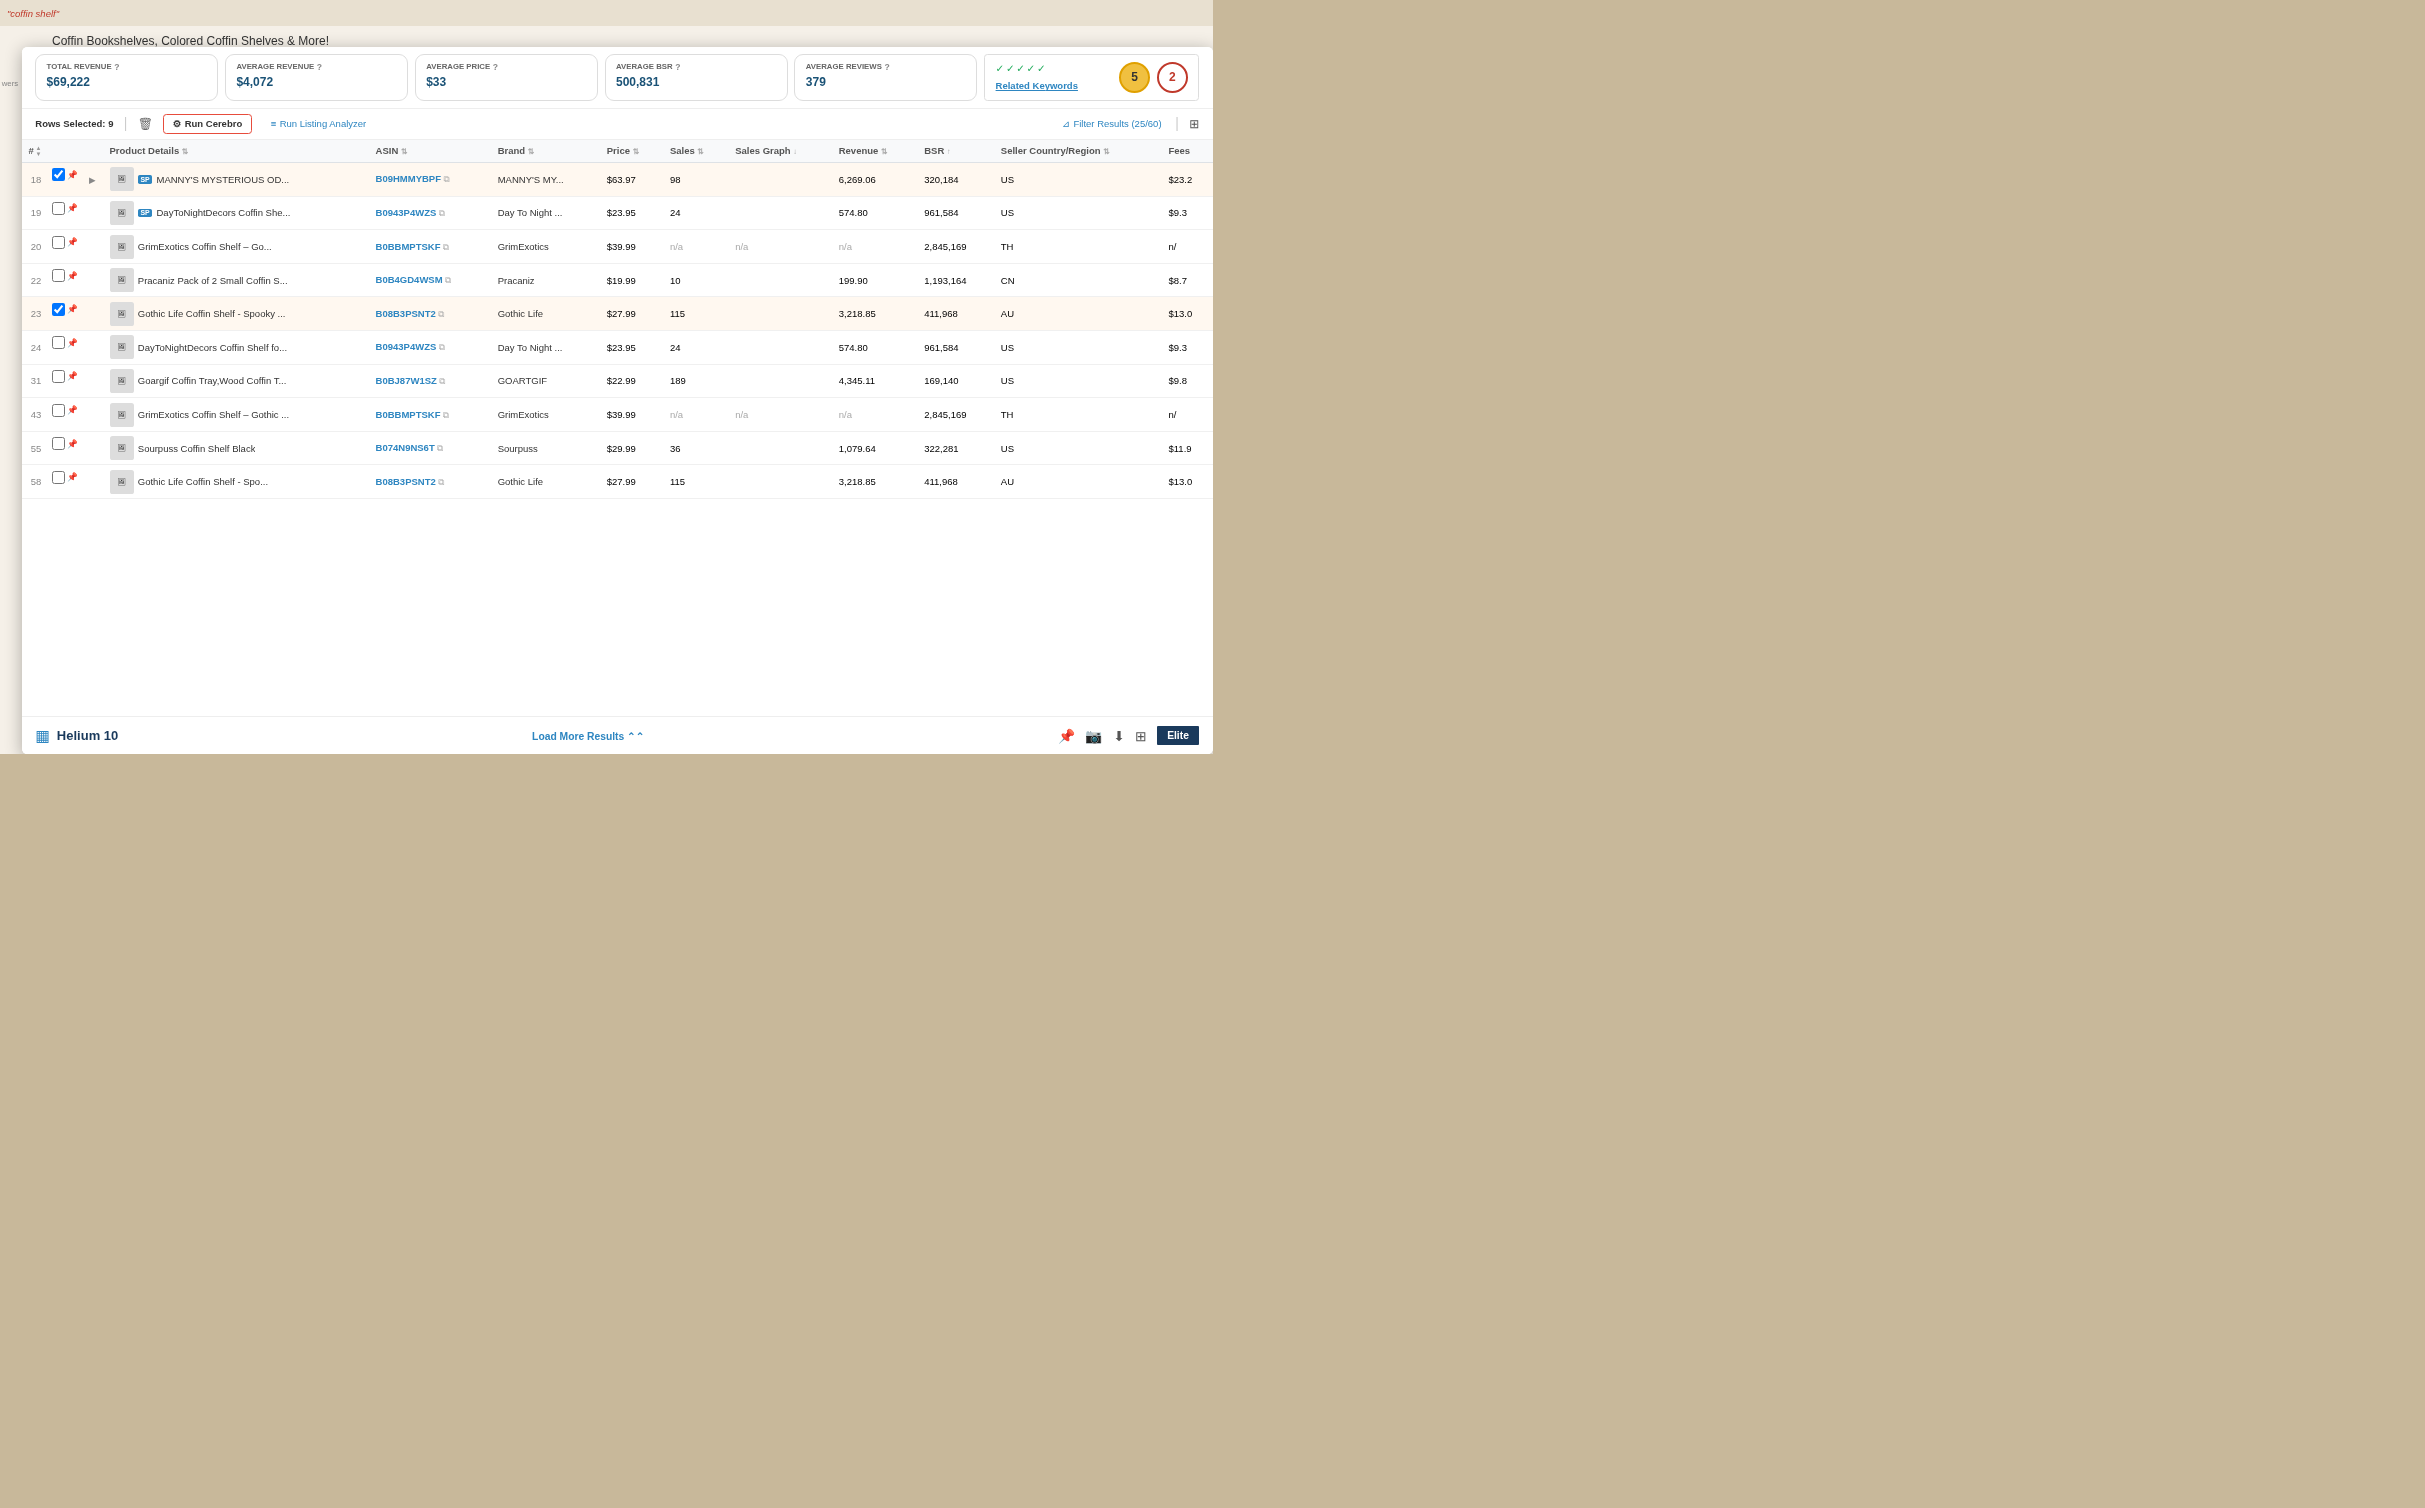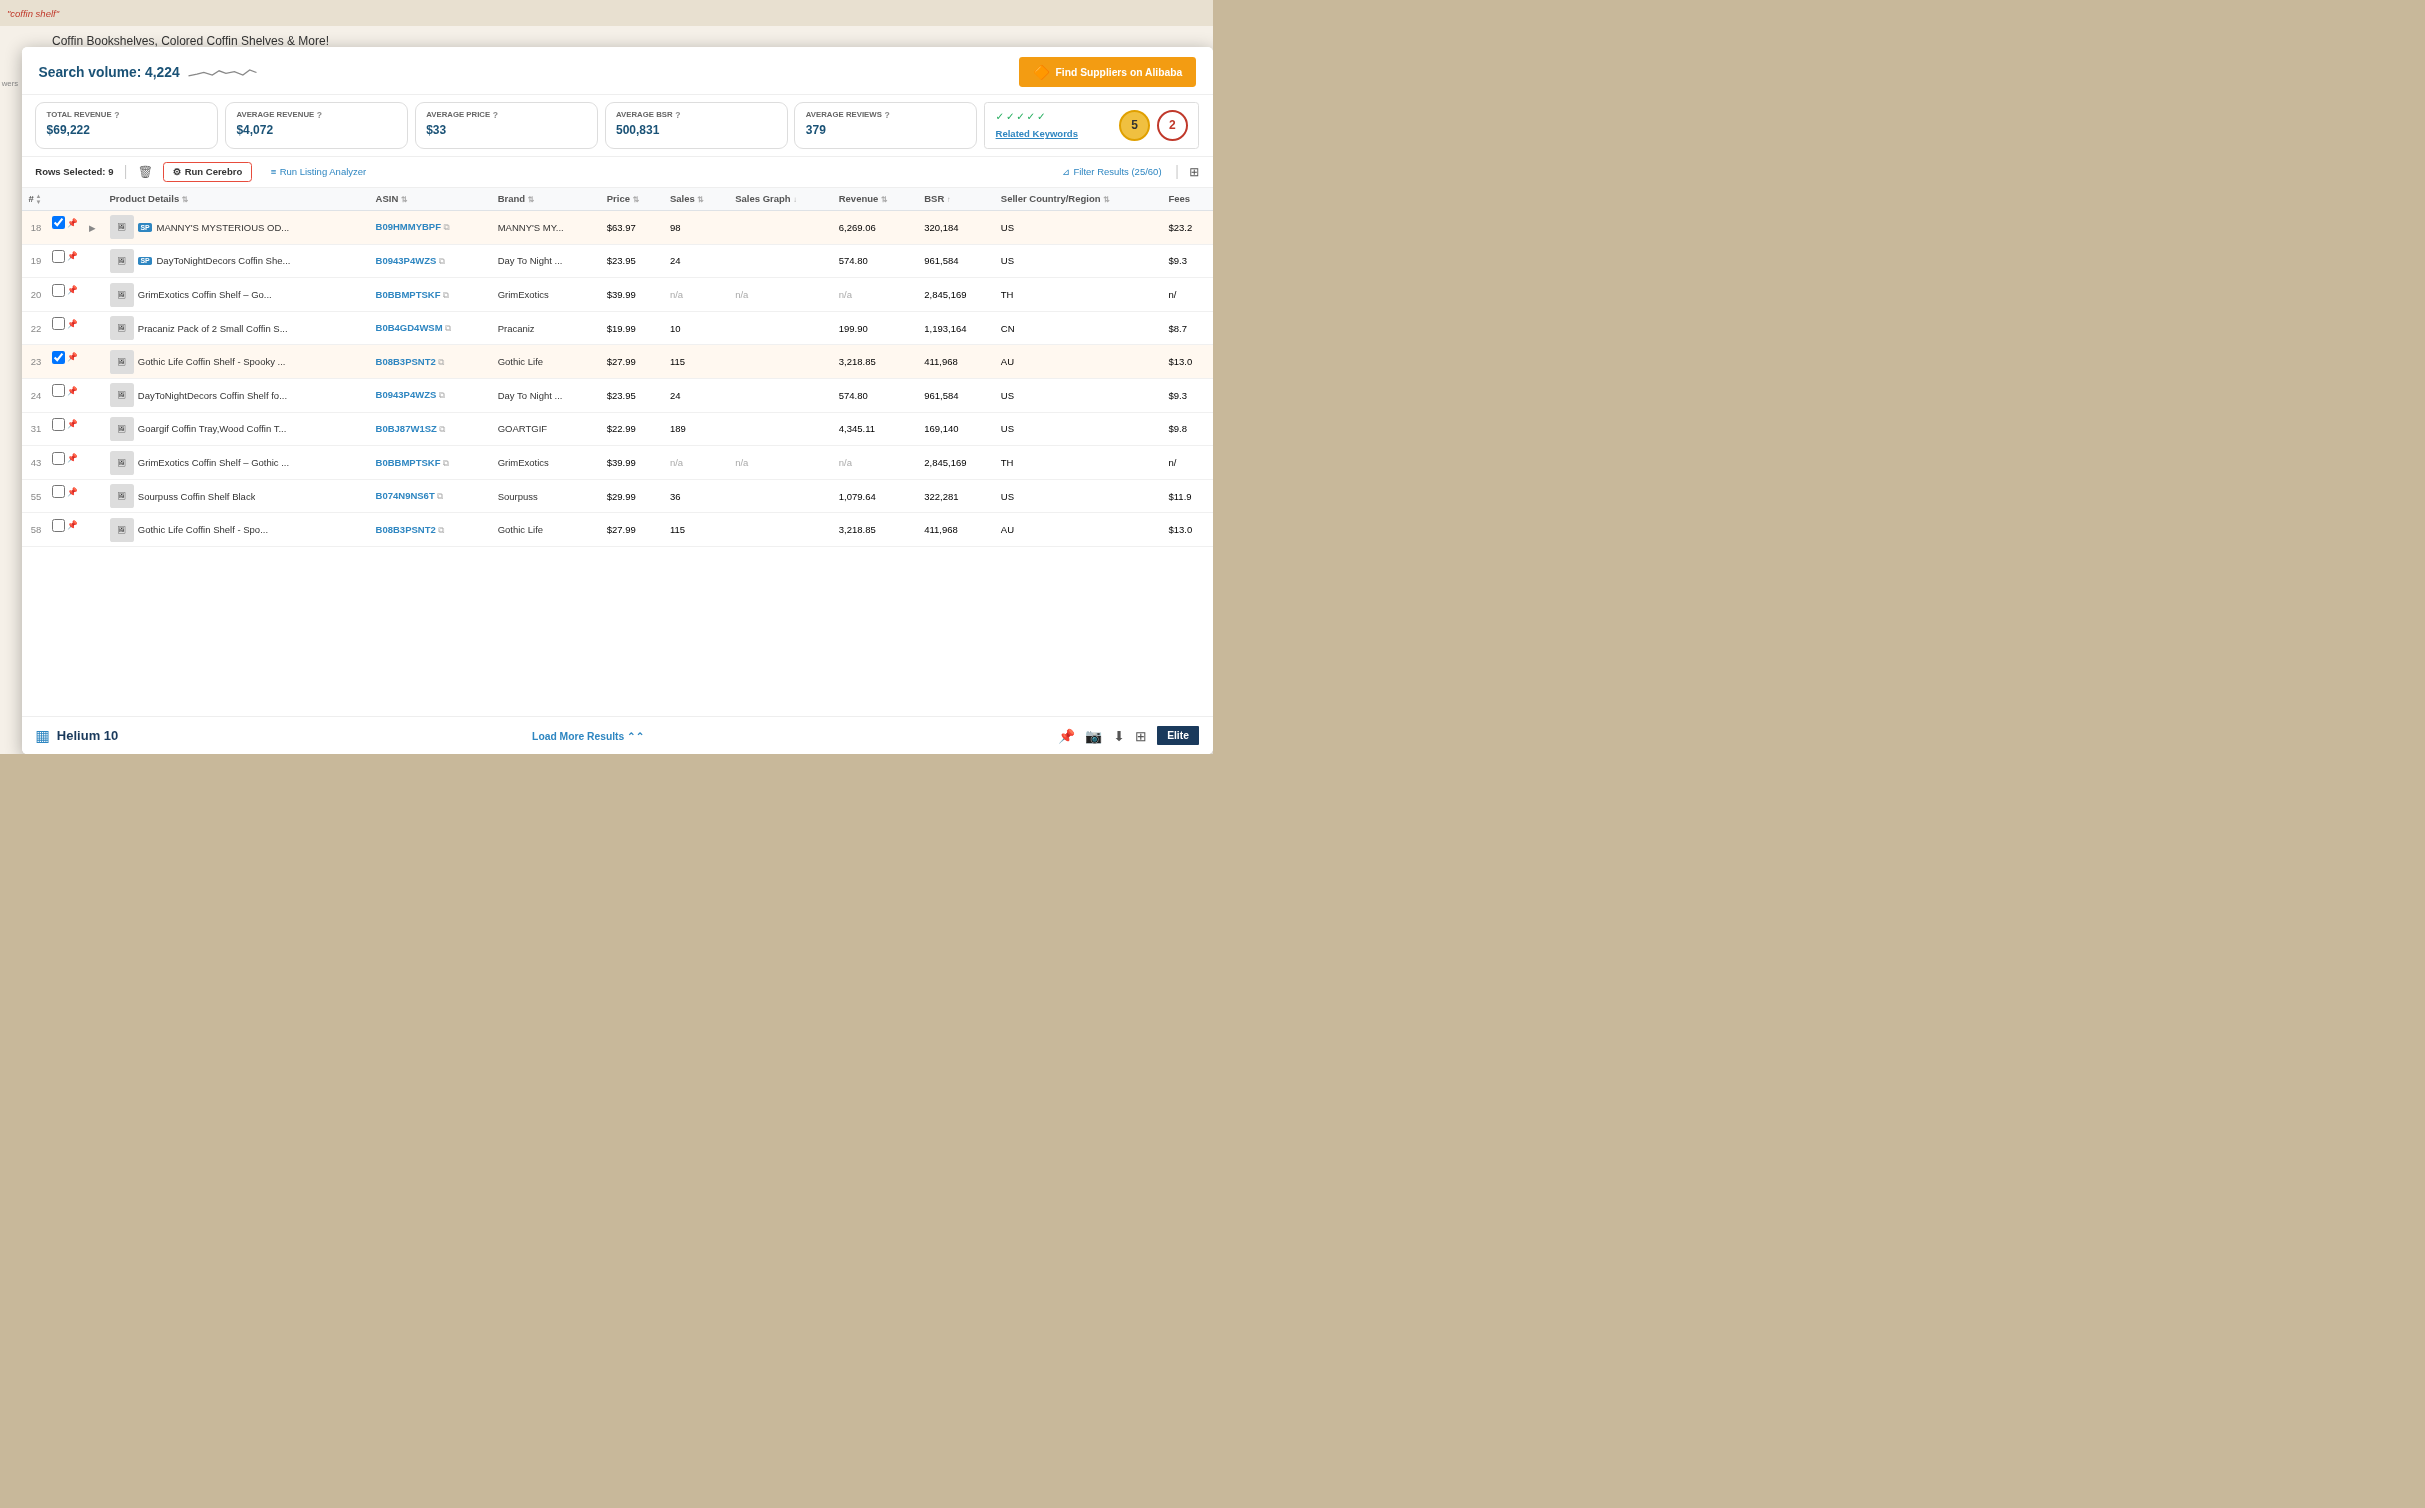--- a/index.html
+++ b/index.html
@@ -467,32 +467,20 @@
     <div>ons  Selle</div>
     <div>5</div>
   </div>
 </div>
 
 <div class="modal-overlay">
 
 
   <div class="modal-body">
 
-    <div class="search-volume-bar">
-      <div class="search-volume-left">
-        <span class="search-volume-label">Search volume: 4,224</span>
-        <svg class="search-volume-chart" viewBox="0 0 80 20">
-          <polyline points="0,14 10,12 18,10 28,13 36,8 44,11 54,9 64,13 72,7 80,10" fill="none" stroke="#888" stroke-width="1.5"></polyline>
-        </svg>
-      </div>
-      <button class="alibaba-btn">
-        <span style="font-size:13.8px;">🔶</span>
-        <span>Find Suppliers on Alibaba</span>
-      </button>
-    </div>
 
     <div class="stats-row">
       <div class="stat-card">
         <div class="stat-card-label">
           <span>TOTAL REVENUE</span>
           <span class="help-icon">?</span>
         </div>
         <div class="stat-card-value">$69,222</div>
       </div>
       <div class="stat-card">

